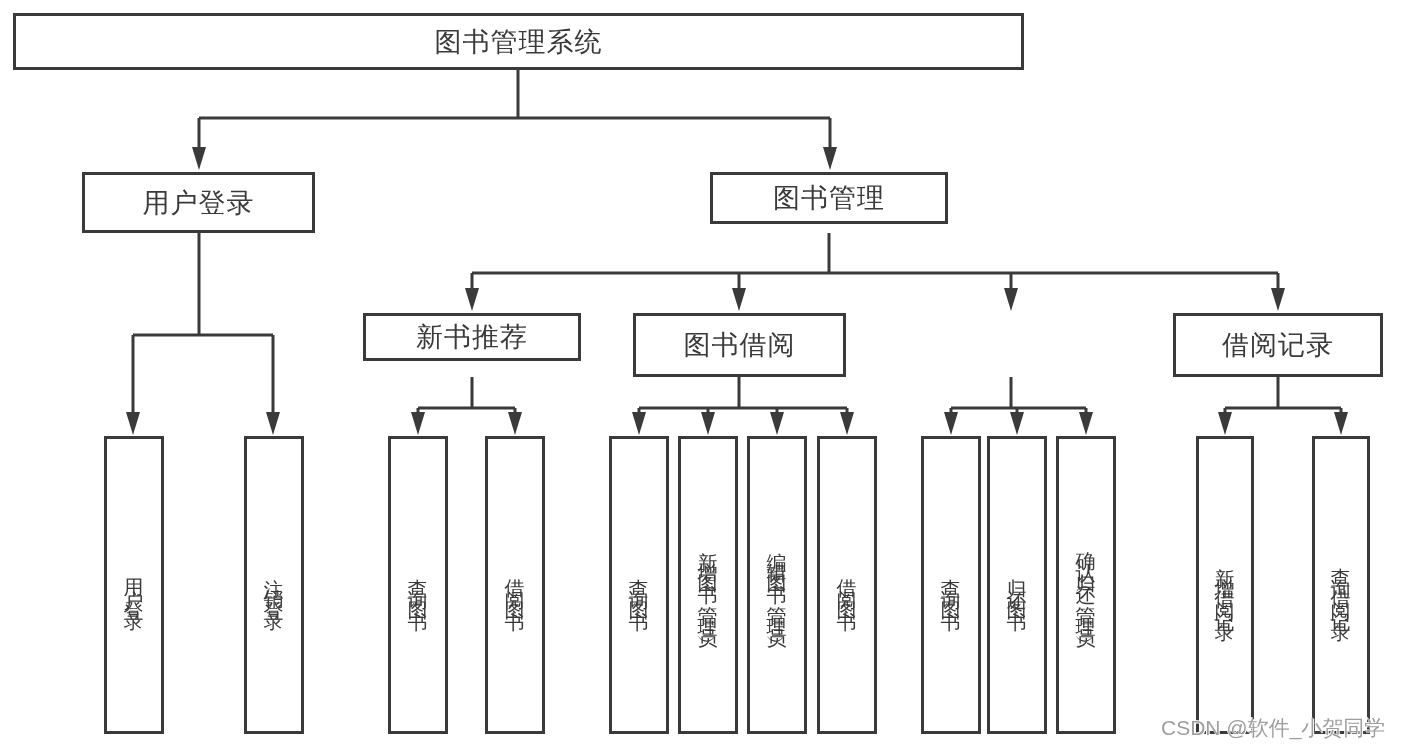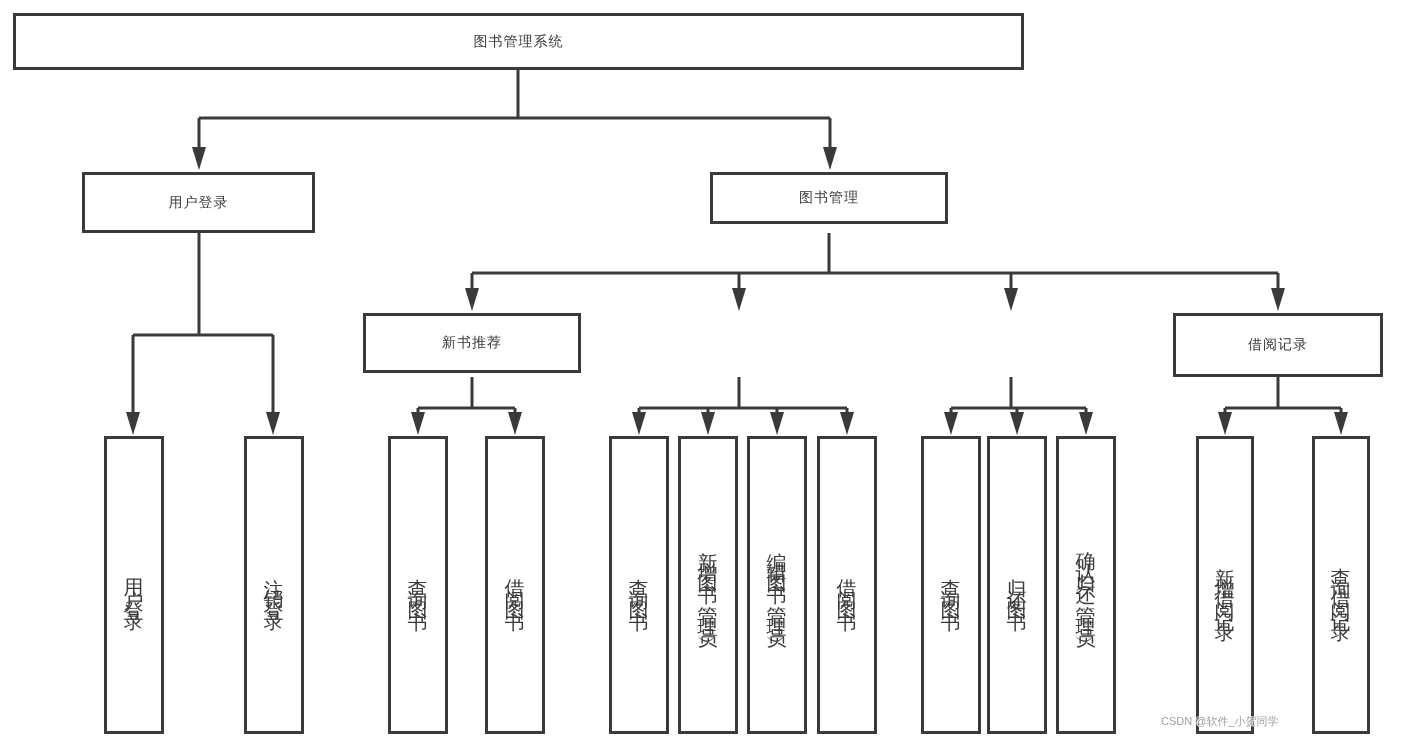--- a/index.html
+++ b/index.html
@@ -26,21 +26,21 @@
     position: absolute;
     box-sizing: border-box;
     border: 3px solid #3a3a3a;
     background: #ffffff;
     display: flex;
     align-items: center;
     justify-content: center;
     color: #3a3a3a;
   }
   .hbox {
-    font-size: 14px;
+    font-size: 27px;
     letter-spacing: 1px;
     white-space: nowrap;
     text-align: right;
   }
   .vbox {
     width: 60px;
     top: 436px;
     height: 298px;
   }
   .vbox .vlabel {
@@ -50,21 +50,21 @@
     letter-spacing: 11px;
     line-height: 1;
     white-space: nowrap;
   }
   
   #n-root { left: 13px; top: 13px; width: 1011px; height: 57px; }
   
   #n-userlogin { left: 82px;  top: 172px; width: 233px; height: 61px; }
   #n-bookmgmt  { left: 710px; top: 172px; width: 238px; height: 52px; }
   
-  #n-newbook  { left: 363px;  top: 313px; width: 218px; height: 60px; }
+  #n-newbook  { left: 363px;  top: 313px; width: 218px; height: 48px; }
   #n-borrow   { left: 633px;  top: 313px; width: 213px; height: 64px; }
   #n-current  { left: 905px;  top: 313px; width: 213px; height: 64px; }
   #n-records  { left: 1173px; top: 313px; width: 210px; height: 64px; }
   
   #l-u1 { left: 104px; }
   #l-u2 { left: 244px; }
   #l-n1 { left: 388px; }
   #l-n2 { left: 485px; }
   #l-b1 { left: 609px; }
   #l-b2 { left: 678px; }
@@ -72,21 +72,21 @@
   #l-b4 { left: 817px; }
   #l-c1 { left: 921px; }
   #l-c2 { left: 987px; }
   #l-c3 { left: 1056px; }
   #l-r1 { left: 1196px; width: 58px; }
   #l-r2 { left: 1312px; width: 58px; }
   #watermark {
     position: absolute;
     left: 1161px;
     top: 714px;
-    font-size: 11px;
+    font-size: 21px;
     color: #9e9e9e;
     text-shadow: 1px 1px 0 #ffffff, -1px -1px 0 #ffffff;
     white-space: nowrap;
     z-index: 5;
   }
 </style>
 </head>
 <body>
 
 <div id="canvas">
@@ -138,20 +138,23 @@
   <div class="box hbox" id="n-userlogin">
     <span>用户登录</span>
   </div>
   <div class="box hbox" id="n-bookmgmt">
     <span>图书管理</span>
   </div>
 
   <div class="box hbox" id="n-newbook">
     <span>新书推荐</span>
   </div>
+  <div class="box hbox" id="n-borrow">
+    <span>图书借阅</span>
+  </div>
   <div class="box hbox" id="n-records">
     <span>借阅记录</span>
   </div>
 
   <div class="box vbox" id="l-u1">
     <span class="vlabel">用户登录</span>
   </div>
   <div class="box vbox" id="l-u2">
     <span class="vlabel">注销登录</span>
   </div>

